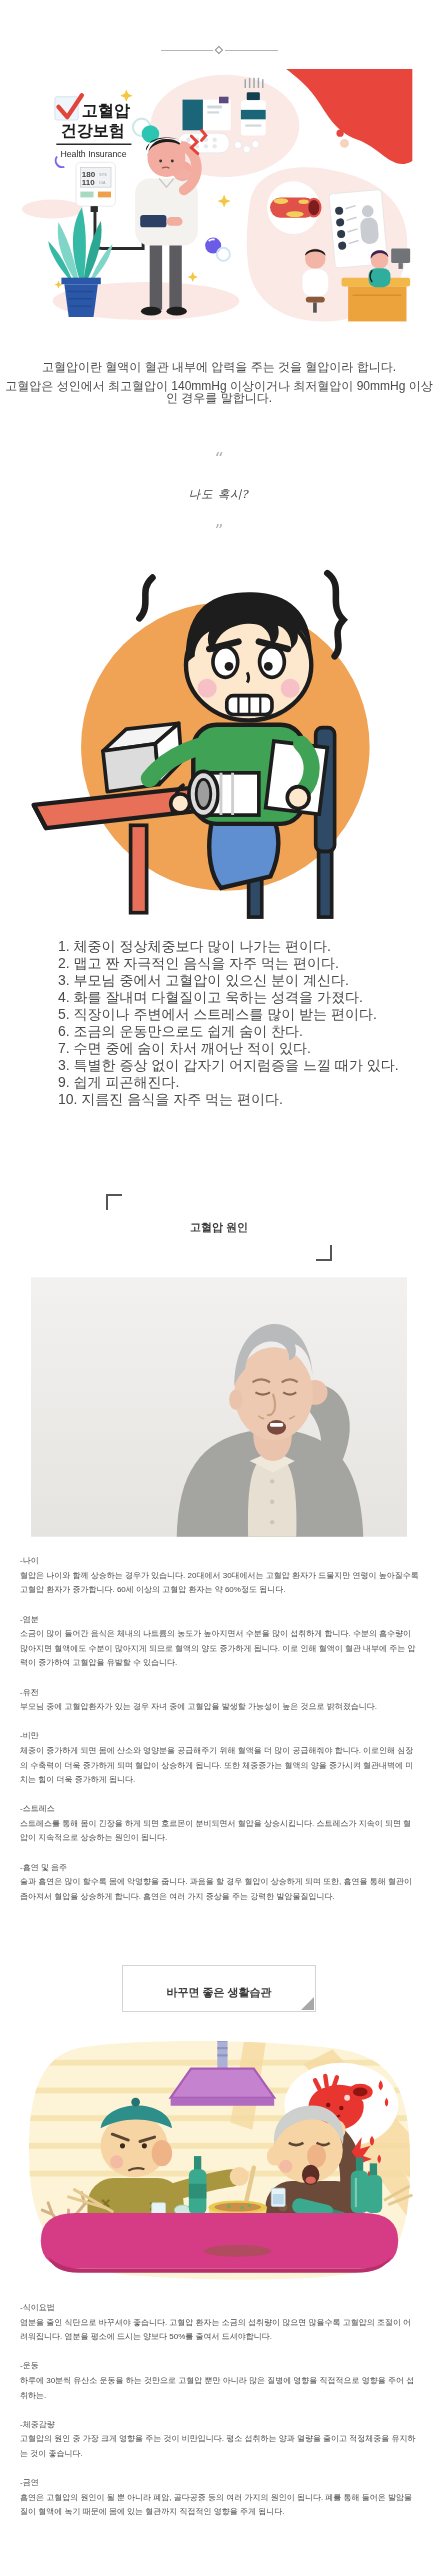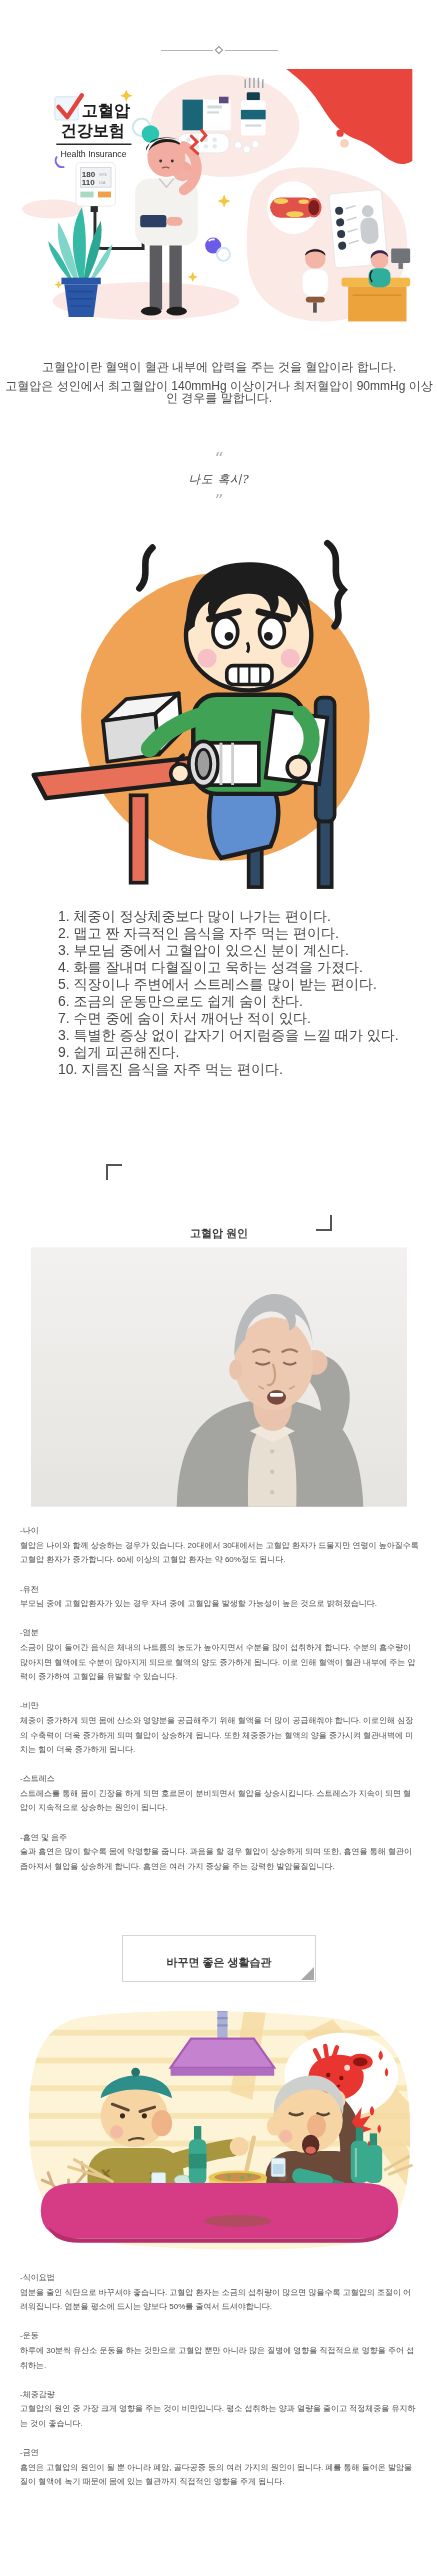--- a/index.html
+++ b/index.html
@@ -21,29 +21,29 @@
   .hero-wrap { margin-top:16px; }
   .illu2-wrap { margin-top:26px; }
   .illu3-wrap { margin-top:23px; }
 
   .intro { margin-top:34px; text-align:center; }
   .intro p { font-size:12px; line-height:11.7px; color:#4a4a4a; }
   .intro p + p { margin-top:7.3px; }
 
   .quote { margin-top:48px; text-align:center; }
   .quote .qmark { font-family:"DejaVu Serif","Liberation Serif",serif; font-size:17.5px; color:#b3b3b3; line-height:13px; display:block; }
-  .quote .qtext { display:block; margin:7px 0; font-family:"DejaVu Serif","Liberation Serif",serif; font-style:italic; font-size:11.7px; color:#3f3f3f; letter-spacing:0.7px; }
+  .quote .qtext { display:block; margin:22px 0; font-family:"DejaVu Serif","Liberation Serif",serif; font-style:italic; font-size:11.7px; color:#3f3f3f; letter-spacing:0.7px; }
 
   .checklist { margin:17.5px 0 0 58px; }
   .checklist .item { font-size:14px; line-height:17px; color:#4a4a4a; }
 
   .section-heading { position:relative; width:226px; margin:86px auto 0; height:67px; }
   .section-heading .bracket-tl { position:absolute; left:0; top:0; width:16px; height:16px; border-left:2.2px solid #555; border-top:2.2px solid #555; }
   .section-heading .bracket-br { position:absolute; right:0; bottom:0; width:16px; height:16px; border-right:2.2px solid #555; border-bottom:2.2px solid #555; }
-  .section-heading .heading-text { position:absolute; left:0; right:0; top:26px; text-align:center; font-size:11px; font-weight:bold; color:#3c3c3c;margin-top:36px; }
+  .section-heading .heading-text { position:absolute; left:0; right:0; top:26px; text-align:center; font-size:11px; font-weight:bold; color:#3c3c3c; }
 
   .photo-wrap { margin-top:16px; }
 
   .sections { padding:0 19px 0 20px; margin-top:17.5px; }
   .sec { margin-bottom:14.6px; }
   .sec .sec-title { font-size:8px; line-height:14.6px; color:#4a4a4a; }
   .sec .sec-body { font-size:8px; line-height:14.6px; color:#4a4a4a; }
 
   .habit-box { position:relative; width:194px; height:47px; margin:61px auto 0; border:0.7px solid #d4d4d4; background:#fff; }
   .habit-box .habit-title { position:absolute; left:0; right:0; top:19px; text-align:center; font-size:11px; font-weight:bold; color:#3c3c3c; }
@@ -356,26 +356,26 @@
       </g>
     </svg>
   </div>
 
   <div class="sections">
     <div class="sec">
       <div class="sec-title">-나이</div>
       <div class="sec-body">혈압은 나이와 함께 상승하는 경우가 있습니다. 20대에서 30대에서는 고혈압 환자가 드물지만 연령이 높아질수록 고혈압 환자가 증가합니다. 60세 이상의 고혈압 환자는 약 60%정도 됩니다.</div>
     </div>
     <div class="sec">
+      <div class="sec-title">-염분</div>
+      <div class="sec-body">소금이 많이 들어간 음식은 체내의 나트륨의 농도가 높아지면서 수분을 많이 섭취하게 합니다. 수분의 흡수량이 많아지면 혈액에도 수분이 많아지게 되므로 혈액의 양도 증가하게 됩니다. 이로 인해 혈액이 혈관 내부에 주는 압력이 증가하여 고혈압을 유발할 수 있습니다.</div>
+    </div>
+    <div class="sec">
       <div class="sec-title">-유전</div>
       <div class="sec-body">부모님 중에 고혈압환자가 있는 경우 자녀 중에 고혈압을 발생할 가능성이 높은 것으로 밝혀졌습니다.</div>
-    </div>
-    <div class="sec">
-      <div class="sec-title">-염분</div>
-      <div class="sec-body">소금이 많이 들어간 음식은 체내의 나트륨의 농도가 높아지면서 수분을 많이 섭취하게 합니다. 수분의 흡수량이 많아지면 혈액에도 수분이 많아지게 되므로 혈액의 양도 증가하게 됩니다. 이로 인해 혈액이 혈관 내부에 주는 압력이 증가하여 고혈압을 유발할 수 있습니다.</div>
     </div>
     <div class="sec">
       <div class="sec-title">-비만</div>
       <div class="sec-body">체중이 증가하게 되면 몸에 산소와 영양분을 공급해주기 위해 혈액을 더 많이 공급해줘야 합니다. 이로인해 심장의 수축력이 더욱 증가하게 되며 혈압이 상승하게 됩니다. 또한 체중증가는 혈액의 양을 증가시켜 혈관내벽에 미치는 힘이 더욱 증가하게 됩니다.</div>
     </div>
     <div class="sec">
       <div class="sec-title">-스트레스</div>
       <div class="sec-body">스트레스를 통해 몸이 긴장을 하게 되면 호르몬이 분비되면서 혈압을 상승시킵니다. 스트레스가 지속이 되면 혈압이 지속적으로 상승하는 원인이 됩니다.</div>
     </div>
     <div class="sec">

